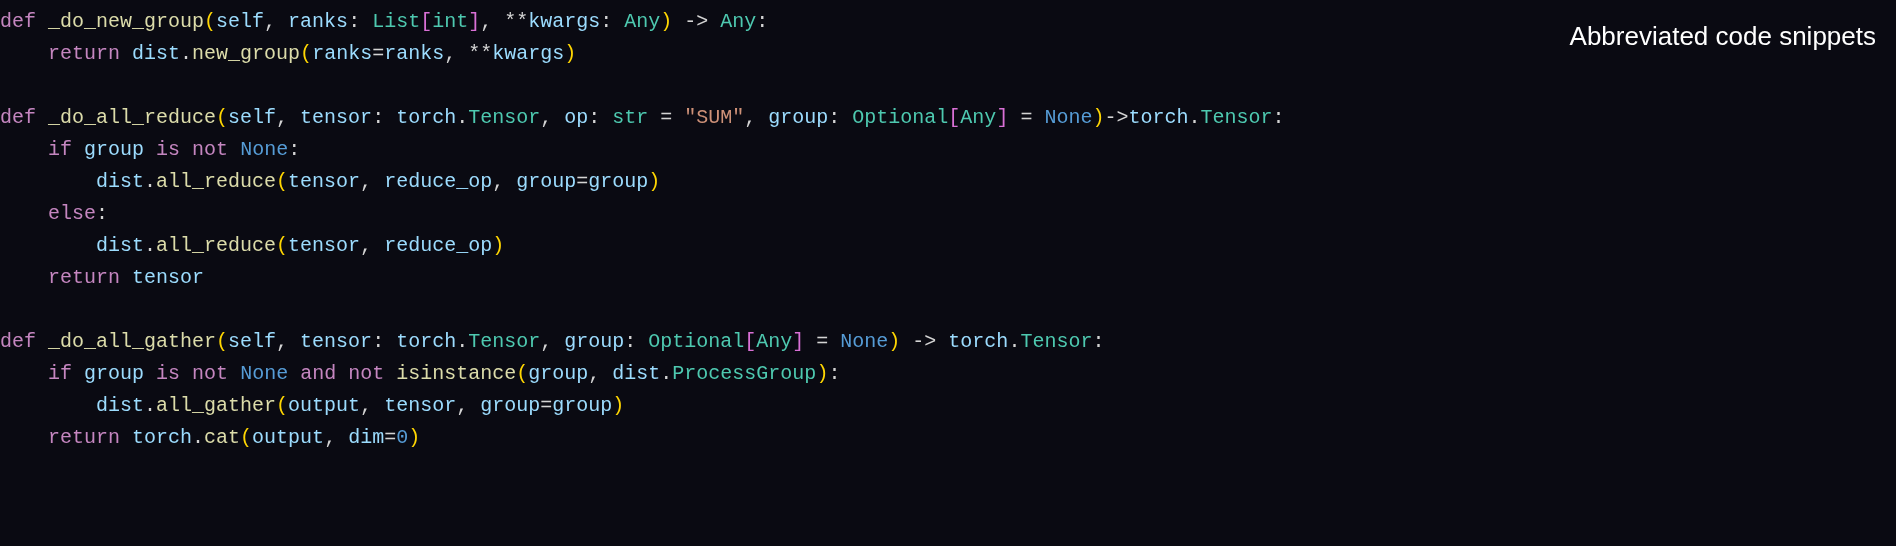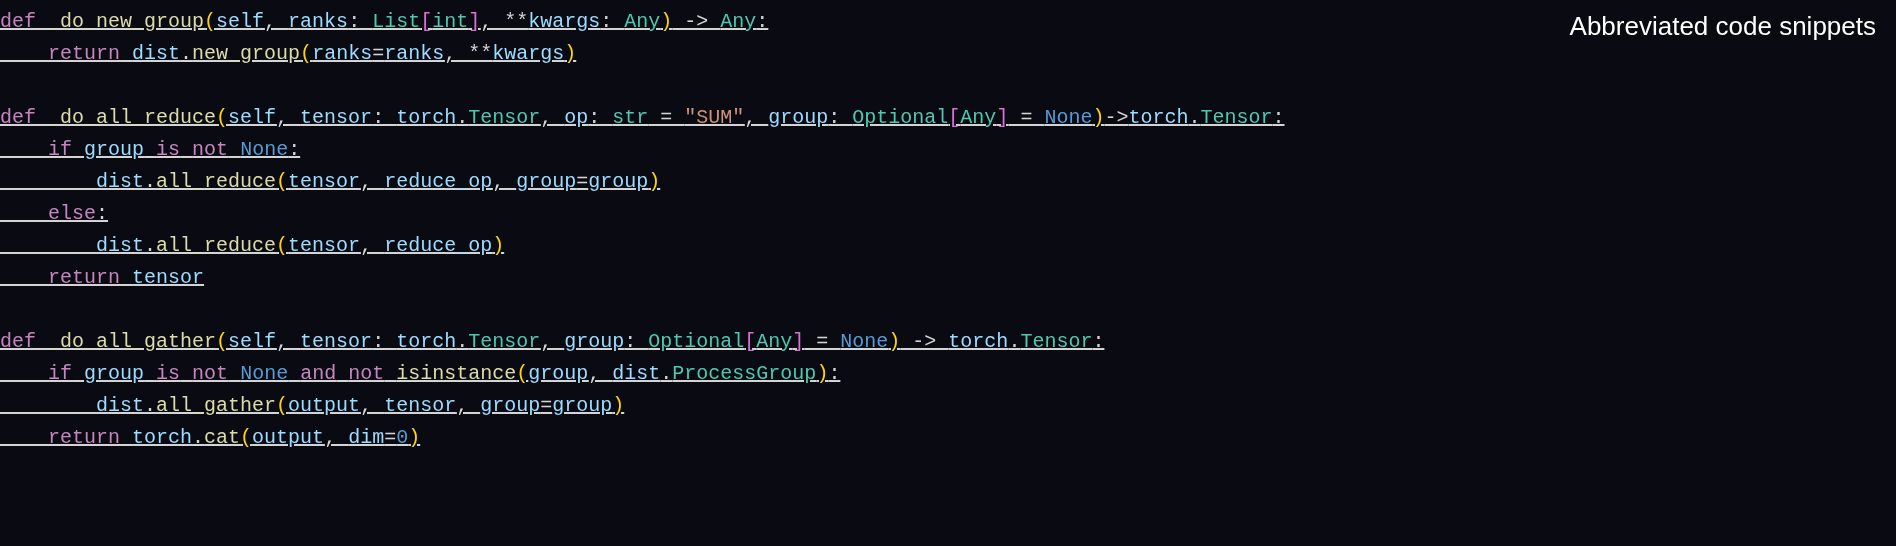--- a/index.html
+++ b/index.html
@@ -11,25 +11,24 @@
     font-size: 20px;
     line-height: 1.6;
     width: 1896px;
     height: 546px;
     overflow: hidden;
     position: relative;
   }
   .code-block {
     white-space: pre;
     padding: 6px 0 0 0;
-    text-decoration: underline;
   }
   .annotation {
     position: absolute;
-    top: 6px;
+    top: 16px;
     right: 20px;
     color: #ffffff;
     font-family: Arial, "Helvetica Neue", sans-serif;
     font-size: 26px;
     font-weight: 400;
   }
   
   .kw   { color: #c586c0; }  
   .fn   { color: #dcdcaa; }  
   .cls  { color: #4ec9b0; }  

